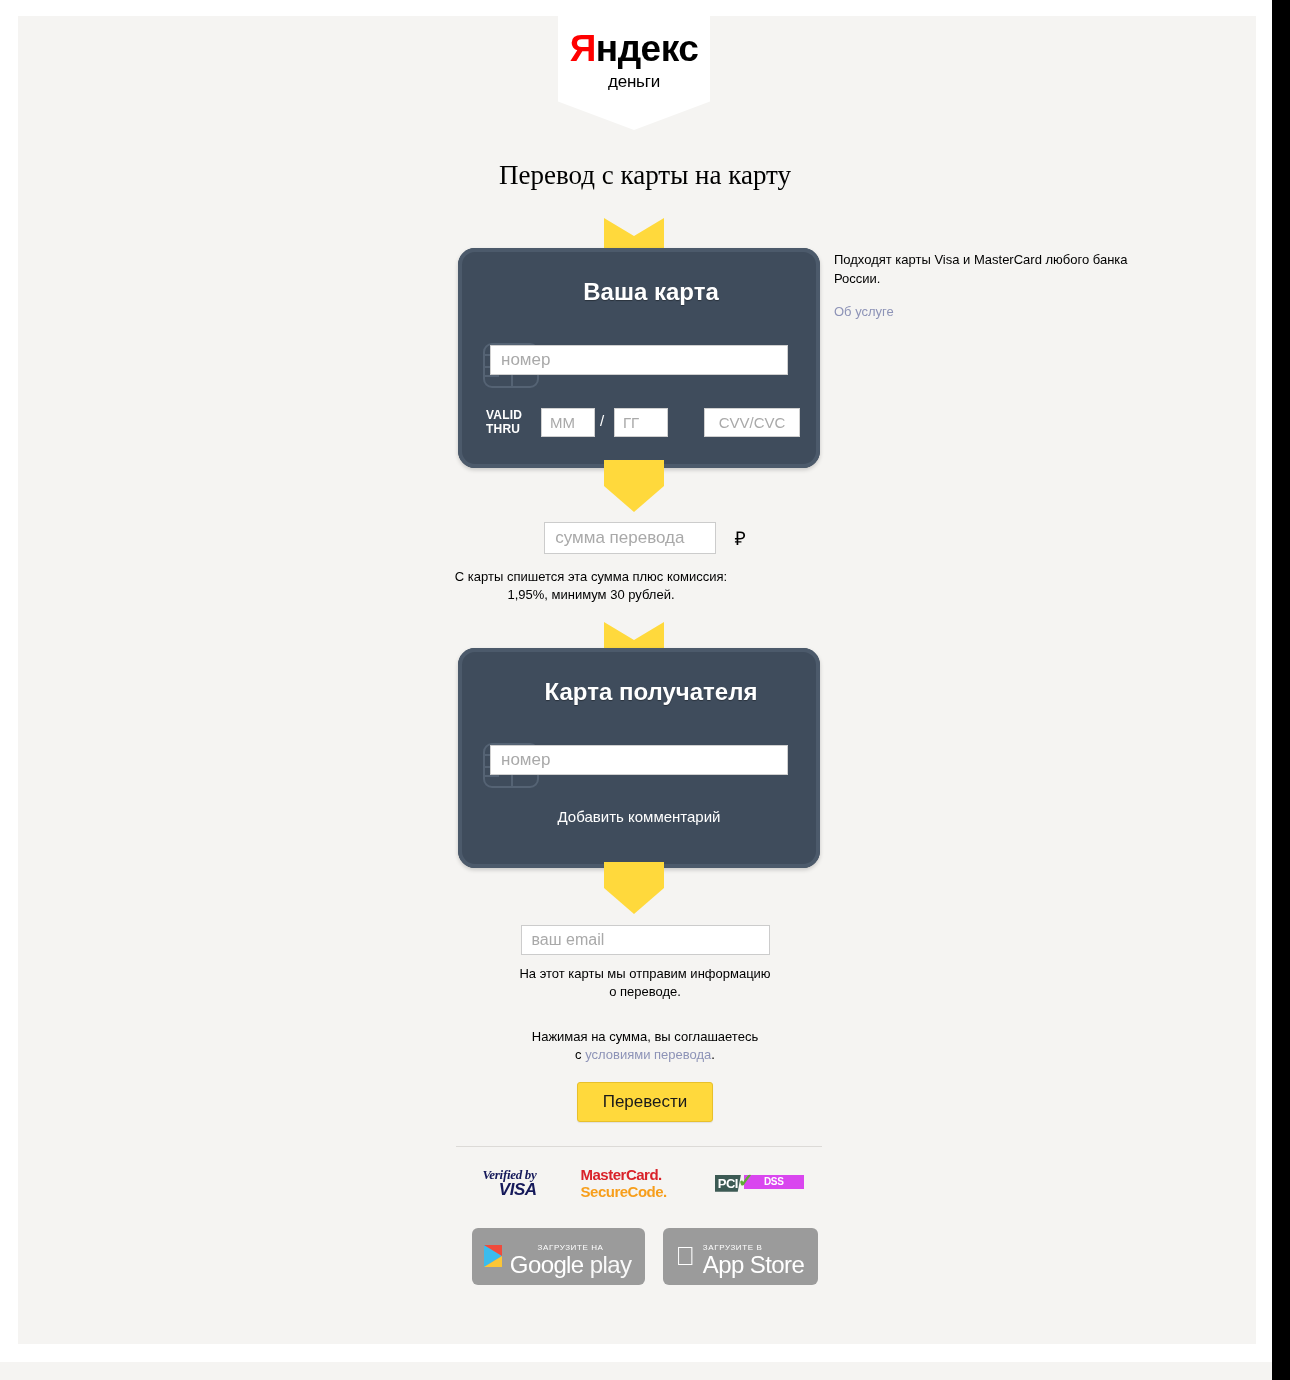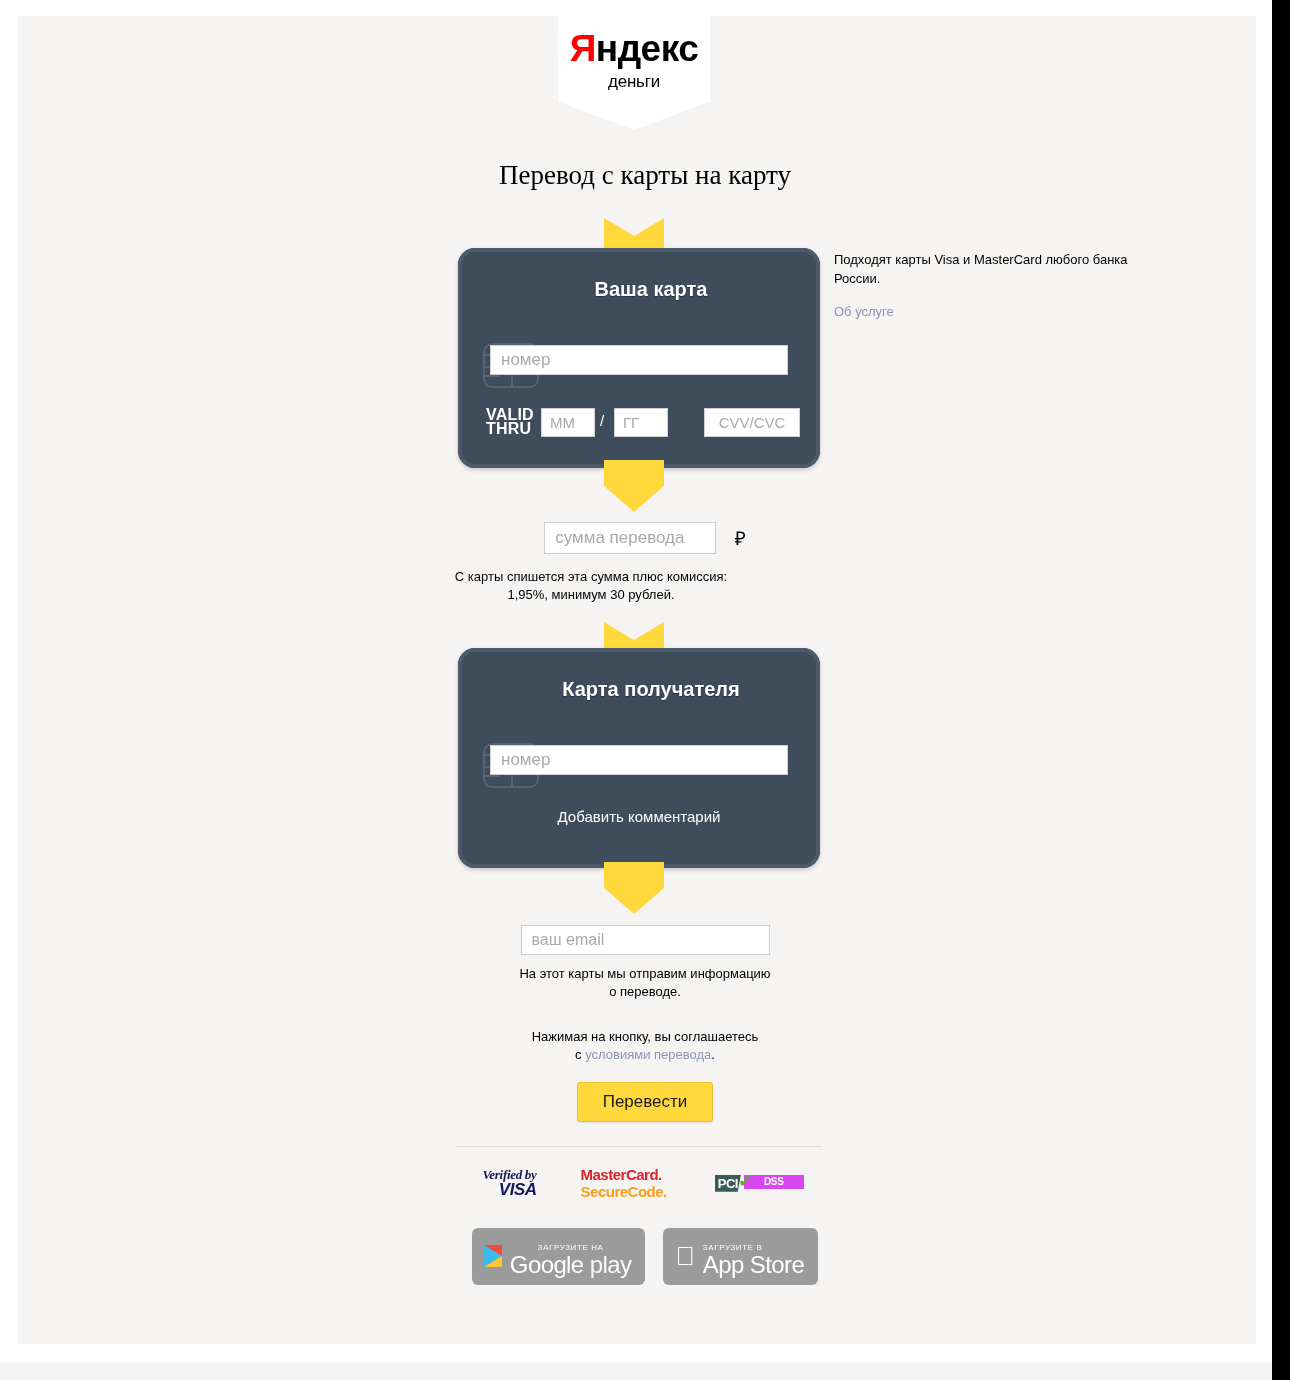--- a/index.html
+++ b/index.html
@@ -121,21 +121,21 @@
     border-radius: 17px;
     box-shadow: 0 2px 4px rgba(0,0,0,0.18), inset 0 0 0 4px #4c5a6b;
     box-sizing: border-box;
   }
   #card-sender { top: 248px; height: 220px; }
   #card-recipient { top: 648px; height: 220px; }
 
   .card-title {
     text-align: center;
     color: #ffffff;
-    font-size: 20px;
+    font-size: 24px;
     font-weight: bold;
     padding-top: 30px;
     text-shadow: 0 1px 1px rgba(0,0,0,0.35);
     padding-left: 24px;
   }
 
   .chip {
     position: absolute;
     left: 25px;
     width: 56px;
@@ -188,21 +188,21 @@
     left: 28px;
     top: 160px;
     right: 24px;
     height: 30px;
   }
   .valid-thru {
     position: absolute;
     left: 0;
     top: 0;
     color: #ffffff;
-    font-size: 16px;
+    font-size: 12px;
     font-weight: bold;
     line-height: 14px;
     letter-spacing: 0.2px;
   }
   .mini-input {
     position: absolute;
     height: 29px;
     background: #ffffff;
     border: 1px solid #d0d0d0;
     box-sizing: border-box;
@@ -600,21 +600,21 @@
 
   <div class="email-row">
     <input class="email-input" type="text" placeholder="ваш email" style="">
   </div>
   <div class="email-note">
     <span>На этот карты мы отправим информацию</span><br>
     <span>о переводе.</span>
   </div>
 
   <div class="terms-note">
-    <span>Нажимая на кнопку, вы соглашаетесь</span><br>
+    <span>Нажимая на сумма, вы соглашаетесь</span><br>
     <span>с </span><a class="terms-link">условиями перевода</a><span>.</span>
   </div>
 
   <div class="submit-wrap">
     <button class="submit-btn">Перевести</button>
   </div>
 
   <div class="divider"></div>
 
   <div class="badges">

